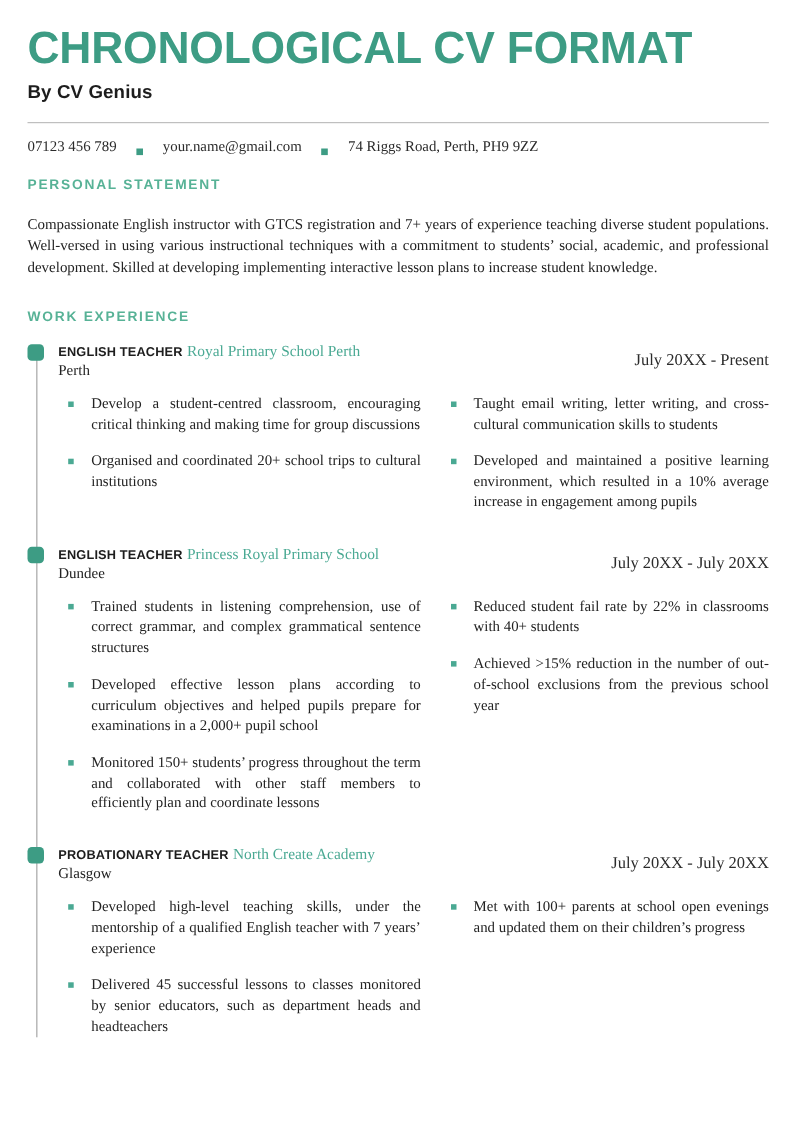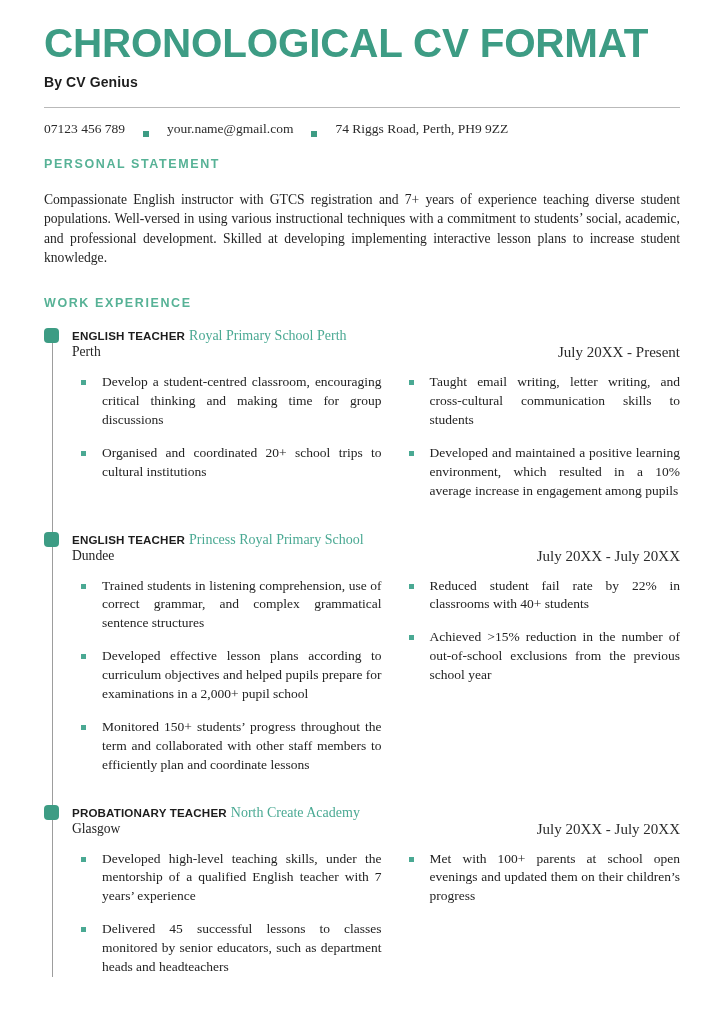--- a/index.html
+++ b/index.html
@@ -13,21 +13,21 @@
     font-family: "Liberation Serif", serif;
     color: #2b2b2b;
     overflow: hidden;
     position: relative;
   }
 
   .page {
     width: 724px;
     height: 1024px;
     box-sizing: border-box;
-    padding: 0 44px;
+    padding: 0 25px;
     position: relative;
     background: #fff;
   }
 
   
   .header {
     padding-top: 22px;
   }
   .cv-title {
     font-family: "Liberation Sans", sans-serif;
@@ -37,21 +37,21 @@
     color: #3d9c84;
     line-height: 1.05;
     margin: 0;
     white-space: nowrap;
     transform: scaleX(0.985);
     transform-origin: left center;
   }
   .cv-subtitle {
     font-family: "Liberation Sans", sans-serif;
     font-weight: bold;
-    font-size: 14px;
+    font-size: 17px;
     color: #1d1d1d;
     margin: 9px 0 0 0;
     letter-spacing: 0.1px;
   }
   .divider {
     height: 1px;
     background: #b9b9b9;
     margin-top: 17px;
   }
 
@@ -120,21 +120,21 @@
     top: 2px;
     width: 15px;
     height: 15px;
     background: #3d9c84;
     border-radius: 4px;
   }
 
   .job-head {
     display: flex;
     justify-content: space-between;
-    align-items: flex-end;
+    align-items: center;
   }
   .job-heading-left {
     display: block;
   }
   .job-title {
     font-family: "Liberation Sans", sans-serif;
     font-weight: bold;
     font-size: 11.6px;
     color: #1d1d1d;
     letter-spacing: 0.15px;

